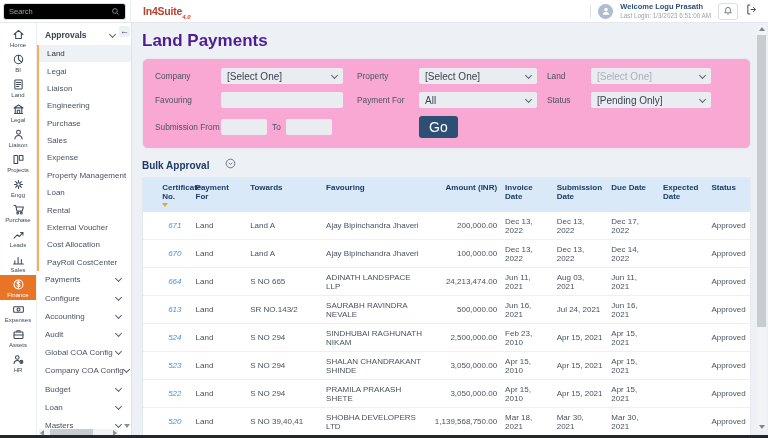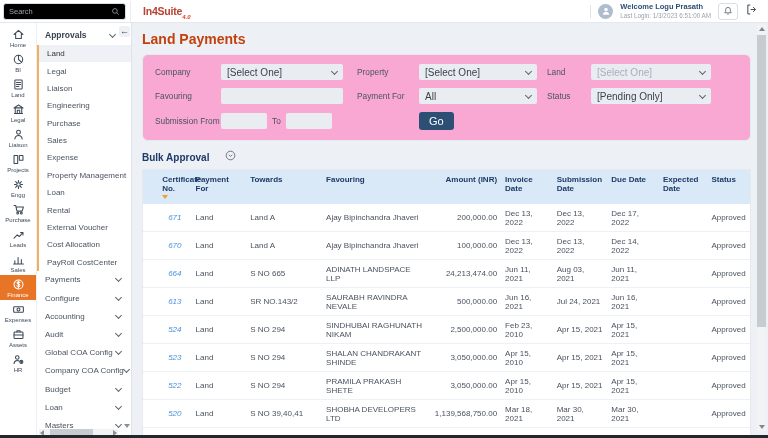--- a/index.html
+++ b/index.html
@@ -52,34 +52,34 @@
   .hthumb { height:7px; width:55%; background:#c7ccd1; margin-left:6px; }
   .harrow { width:0; height:0; border-top:3px solid transparent; border-bottom:3px solid transparent; flex:none; }
   .harrow.left { border-right:4px solid #8a9098; margin-left:1px; }
   .harrow.right { border-left:4px solid #8a9098; margin-left:auto; margin-right:1px; }
   .vdown { position:absolute; bottom:10px; right:1px; width:0; height:0;
            border-left:3px solid transparent; border-right:3px solid transparent; border-top:4px solid #8a9098; }
 
   
   .main { position:absolute; top:22px; left:131px; right:0; bottom:0; background:#edf1f6;
           padding:8px 0 0 11px; box-sizing:border-box; overflow:hidden; }
-  .ptitle { font-size:14px; font-weight:bold; color:#c2410c; margin:1px 0 7px; }
+  .ptitle { font-size:17px; font-weight:bold; color:#4c1d95; margin:1px 0 7px; }
   .card { background:#f9a8d4; border:1px solid #e6e9ee; border-radius:6px; }
   .filters { margin-right:17px; padding:9px 12px 10px; display:grid;
              grid-template-columns:66px 122px 14px 62px 118px 10px 44px 120px; grid-row-gap:8px;
              align-items:center; font-size:8.3px; color:#4a5260; }
   .flabel { white-space:nowrap; }
   .sel { background:#e9edf2; border-radius:2px; height:16px; display:flex; align-items:center;
          justify-content:space-between; padding:0 6px; font-size:10px; color:#3a424c; cursor:pointer; }
   .sel.disabled { color:#a7afb9; }
   .txt { background:#e9edf2; border:none; border-radius:2px; height:16px; width:100%; box-sizing:border-box;
          font-family:"Liberation Sans",sans-serif; font-size:8px; padding:0 5px; color:#3a424c; }
   .fromto { display:flex; align-items:center; gap:5px; }
   .fromto .txt { width:46px; }
-  .gobtn { background:#2e4f74; color:#fff; border:none; border-radius:3px; font-size:11px;
+  .gobtn { background:#2e4f74; color:#fff; border:none; border-radius:3px; font-size:14px;
            padding:3px 10px; justify-self:start; cursor:pointer; font-family:"Liberation Sans",sans-serif; }
   .bulkrow { display:flex; align-items:flex-end; gap:16px; margin:9px 0 6px; font-size:10px;
              font-weight:bold; color:#1e3a66; }
   .tablecard { background:#fff; margin-right:17px; border:1px solid #e6e9ee; }
   table { width:100%; border-collapse:collapse; table-layout:fixed; }
   thead th { background:#d9e9f8; color:#1e3a66; font-weight:bold; text-align:left; font-size:8px;
              padding:5px 4px; vertical-align:top; }
   thead th.num { text-align:right; }
   tbody td { font-size:8px; color:#4a5260; padding:4.5px 4px; border-bottom:1px solid #edf0f4; vertical-align:middle; }
   td.num { text-align:right; }

